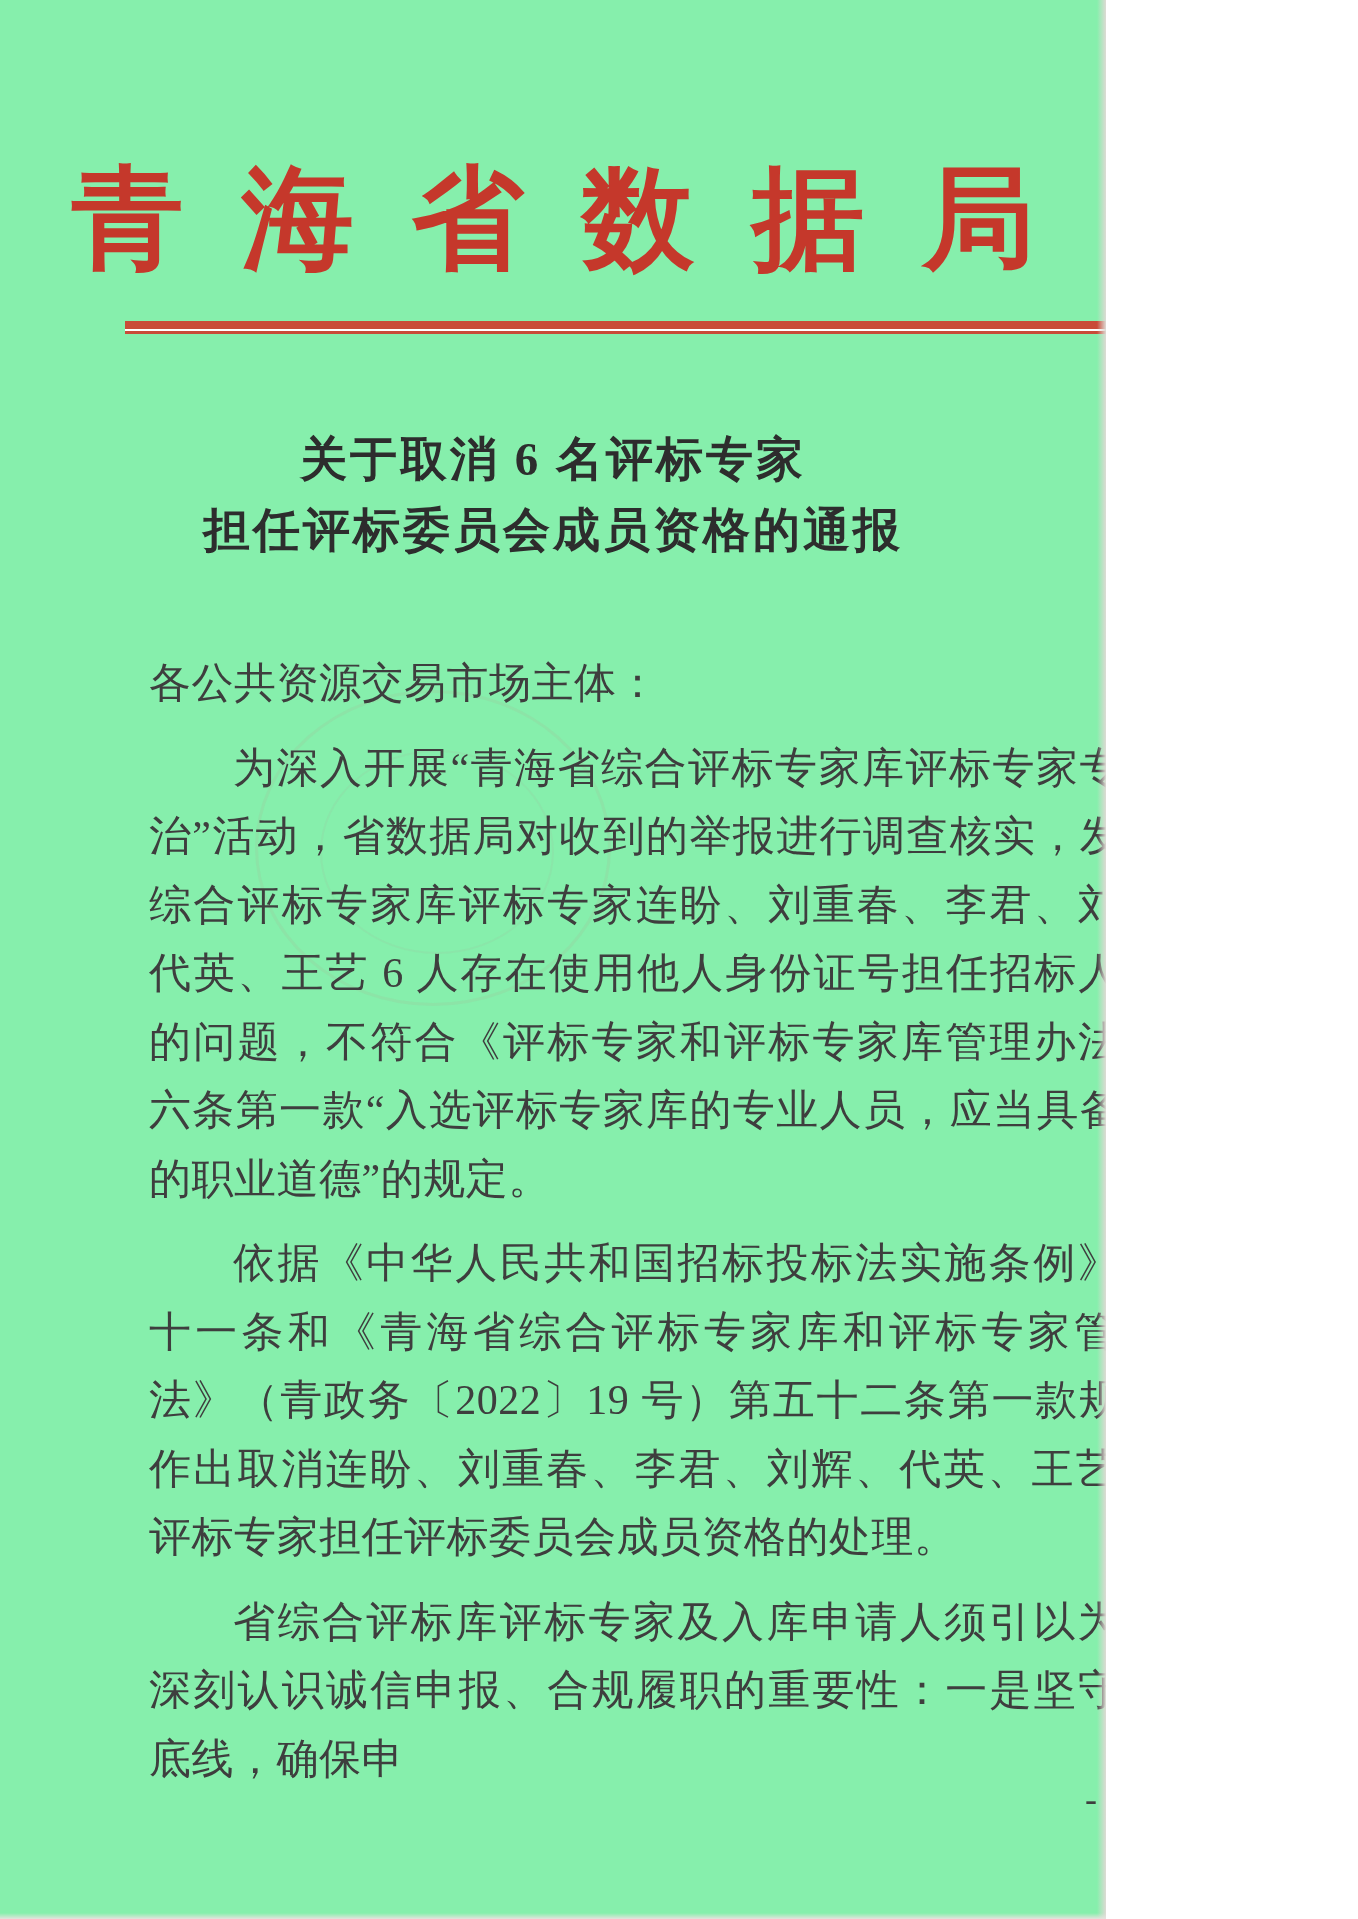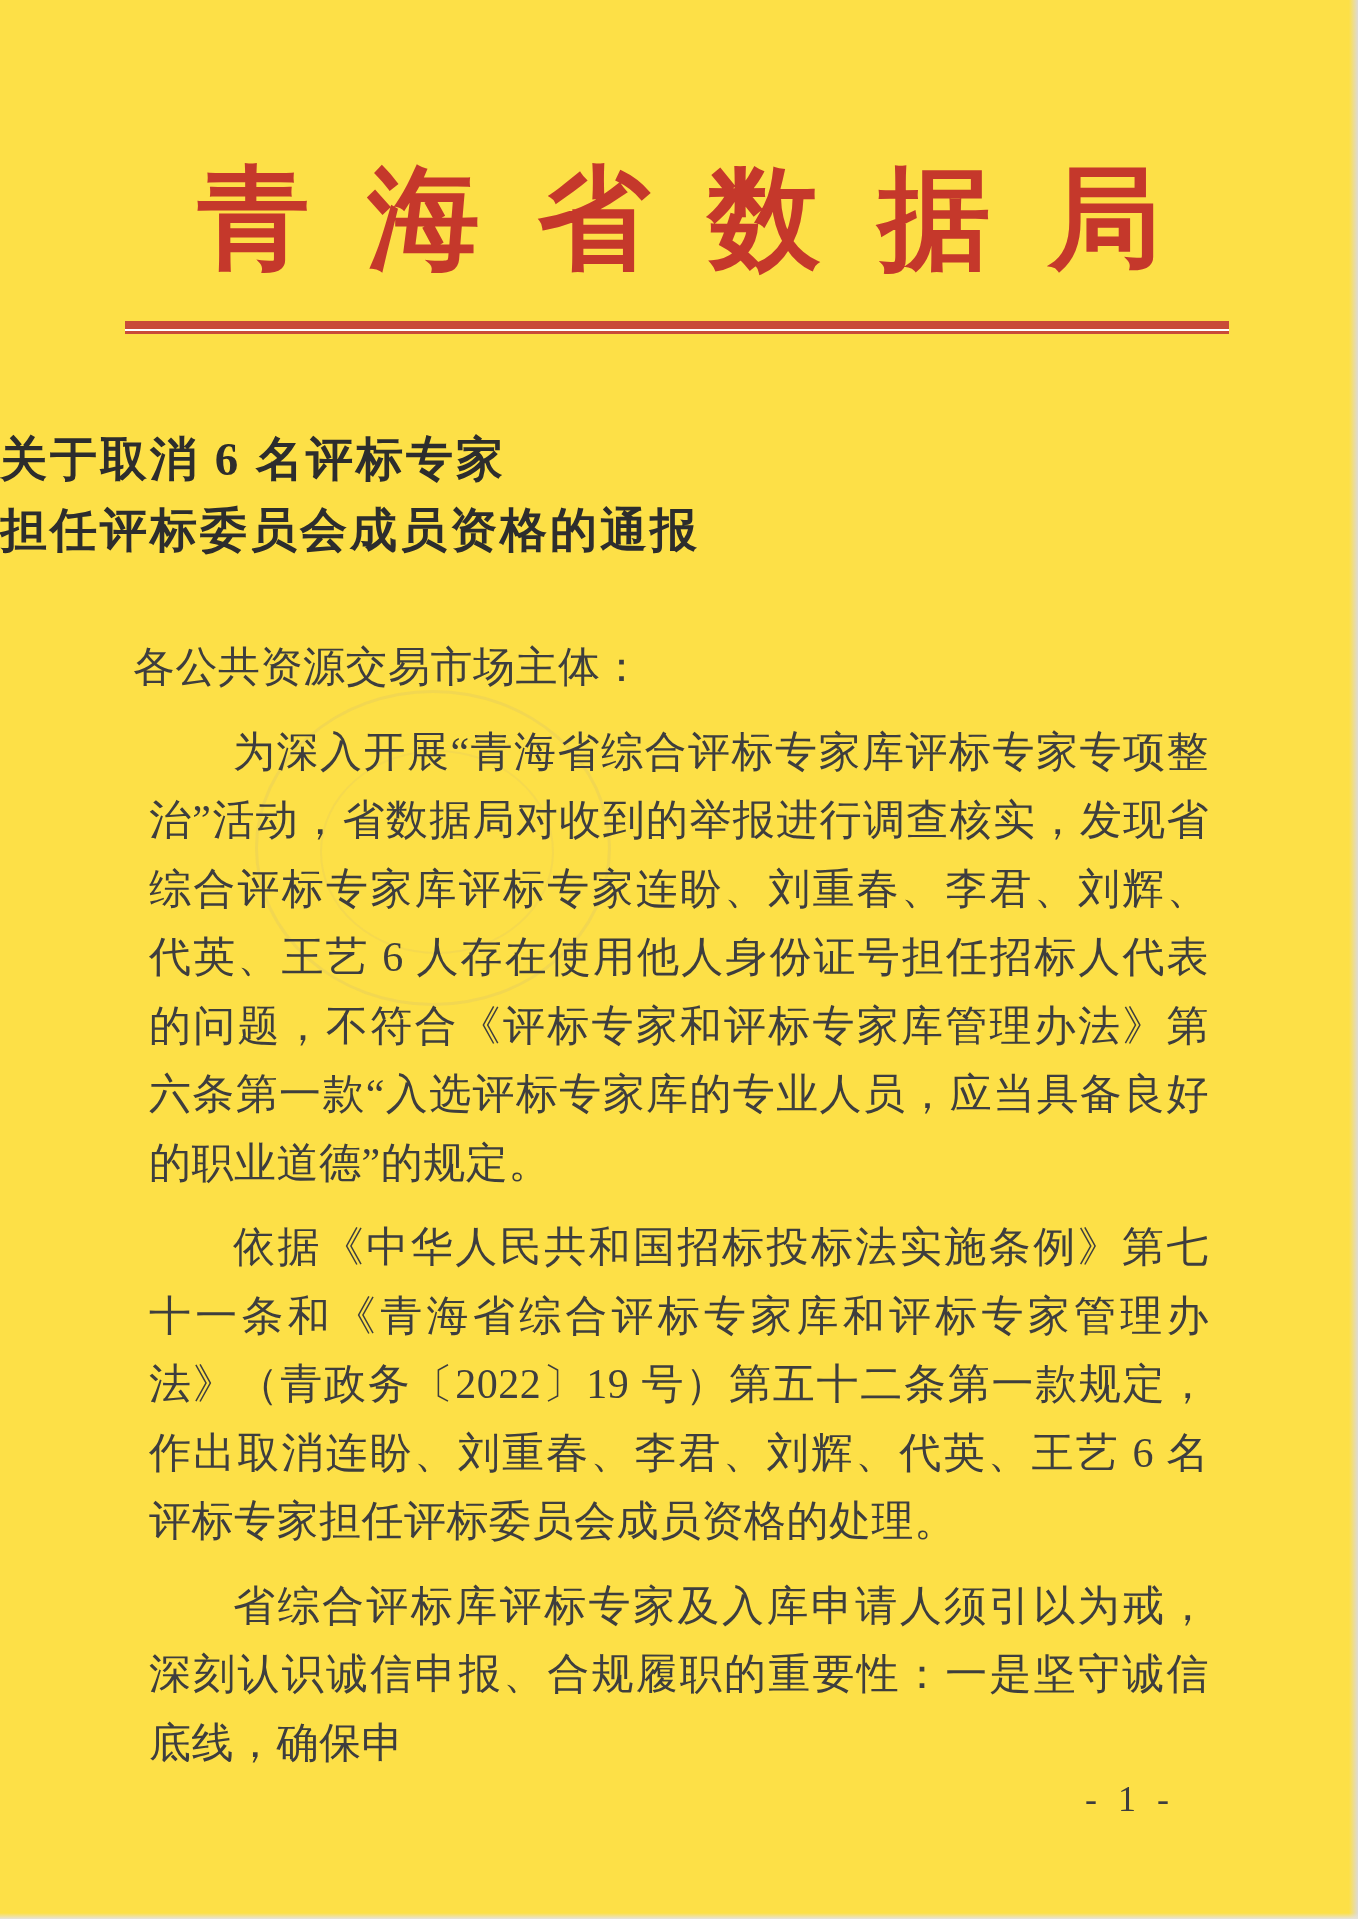--- a/index.html
+++ b/index.html
@@ -2,23 +2,23 @@
 <html><head>
 <meta charset="utf-8">
 <style>
   html, body {
     margin: 0;
     padding: 0;
     background: #ffffff;
   }
   #page {
     position: relative;
-    width: 1358px;
+    width: 1106px;
     height: 1919px;
-    background: #fde047;
+    background: #86efac;
     overflow: hidden;
     font-family: "Liberation Serif", "DejaVu Serif", serif;
   }
   
   .scan-edge-right {
     position: absolute;
     top: 0; right: 0;
     width: 9px; height: 100%;
     background: linear-gradient(to right, rgba(0,0,0,0), #dedad4);
   }
@@ -57,40 +57,40 @@
       currentColor 72%, currentColor 93%,
       rgba(255,255,255,0) 93%
     );
   }
   
   .doc-title {
     position: absolute;
     top: 424px;
     left: 0;
     width: 100%;
-    text-align: left;
+    text-align: center;
     font-weight: bold;
     font-size: 47px;
     line-height: 71px;
     letter-spacing: 3px;
     color: #2d2d2d;
   }
   
   .body-block {
     position: absolute;
     top: 633px;
     left: 133px;
     width: 1092px;
     font-size: 42px;
     line-height: 68.5px;
     color: #3e3e3e;
     letter-spacing: 0.5px;
   }
   .salutation {
-    margin: 0;
+    margin: 16px;
     text-indent: 0;
   }
   .para {
     margin: 16px;
     text-indent: 2em;
     text-align: justify;
   }
   
   .seal-ghost {
     position: absolute;

